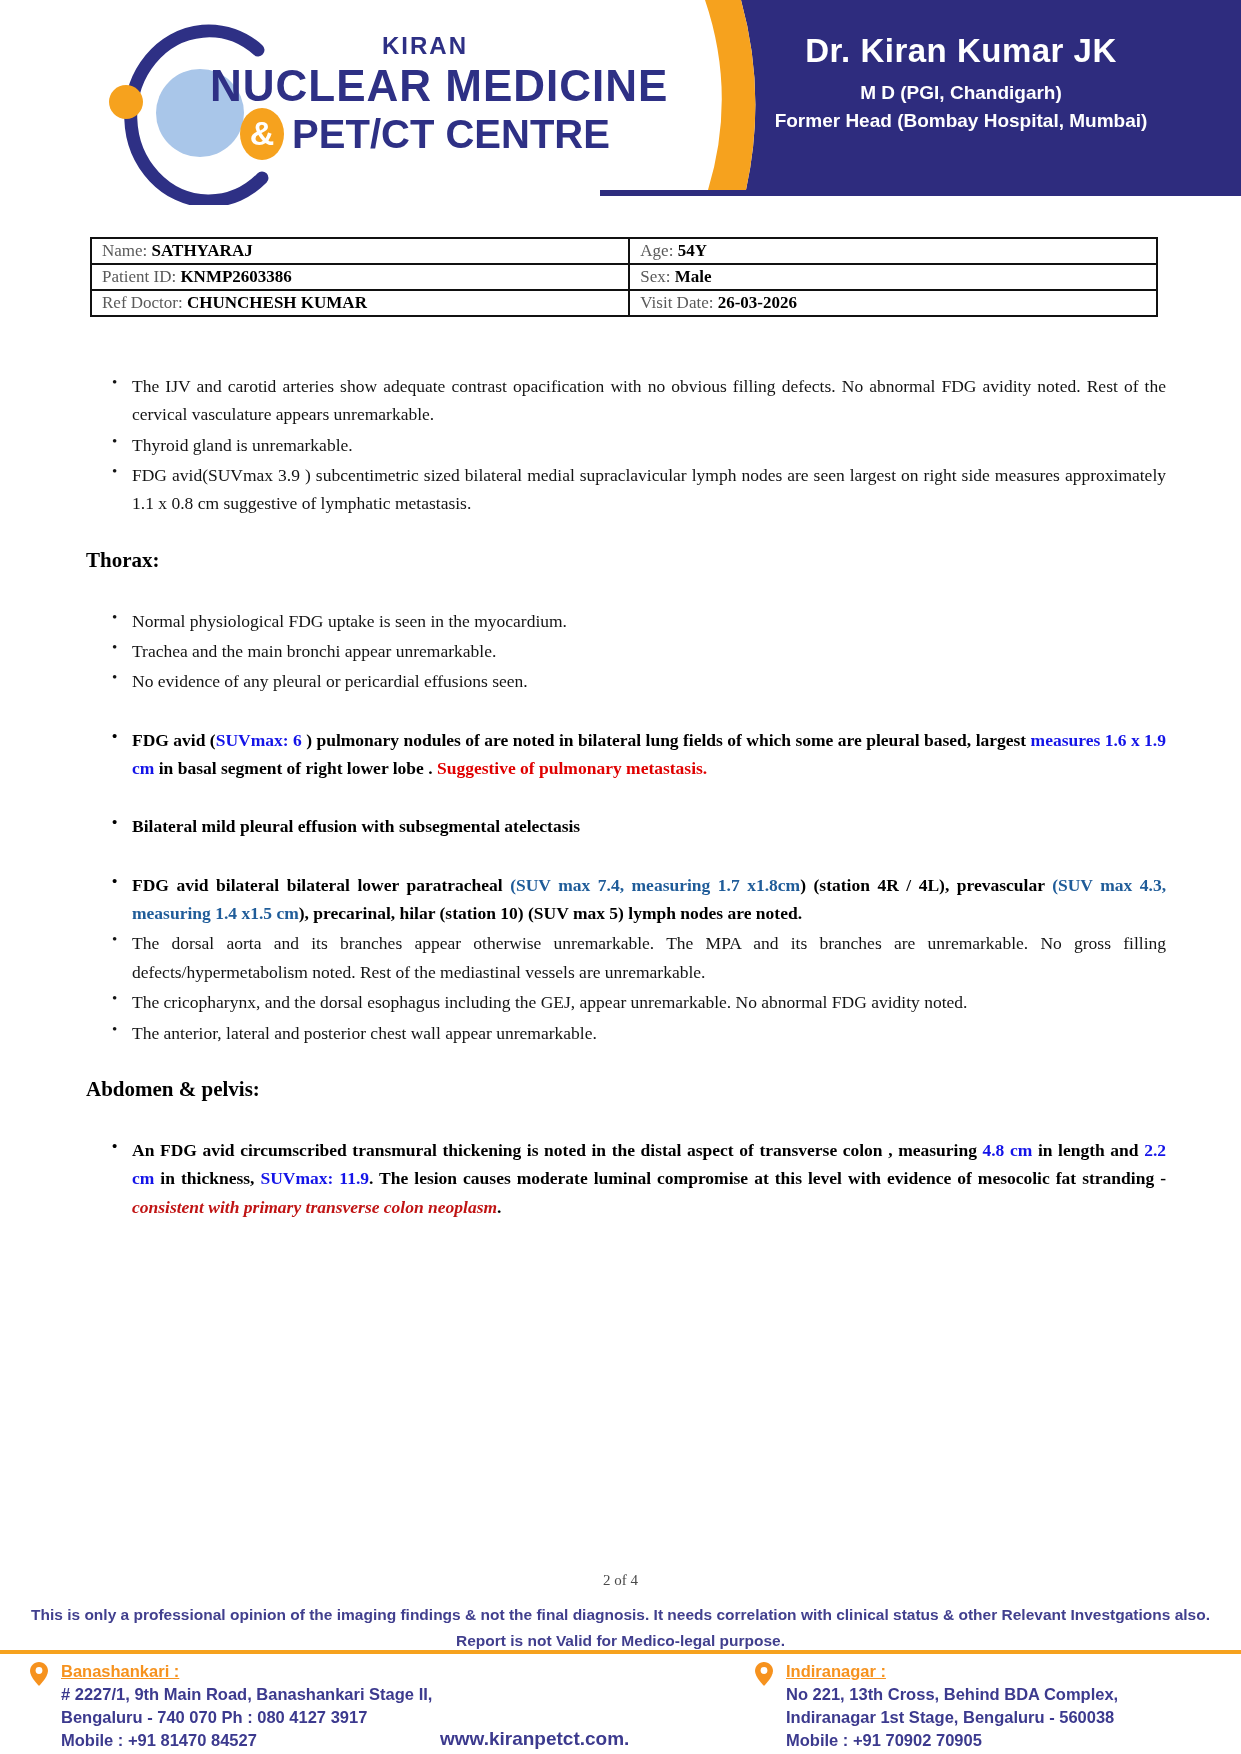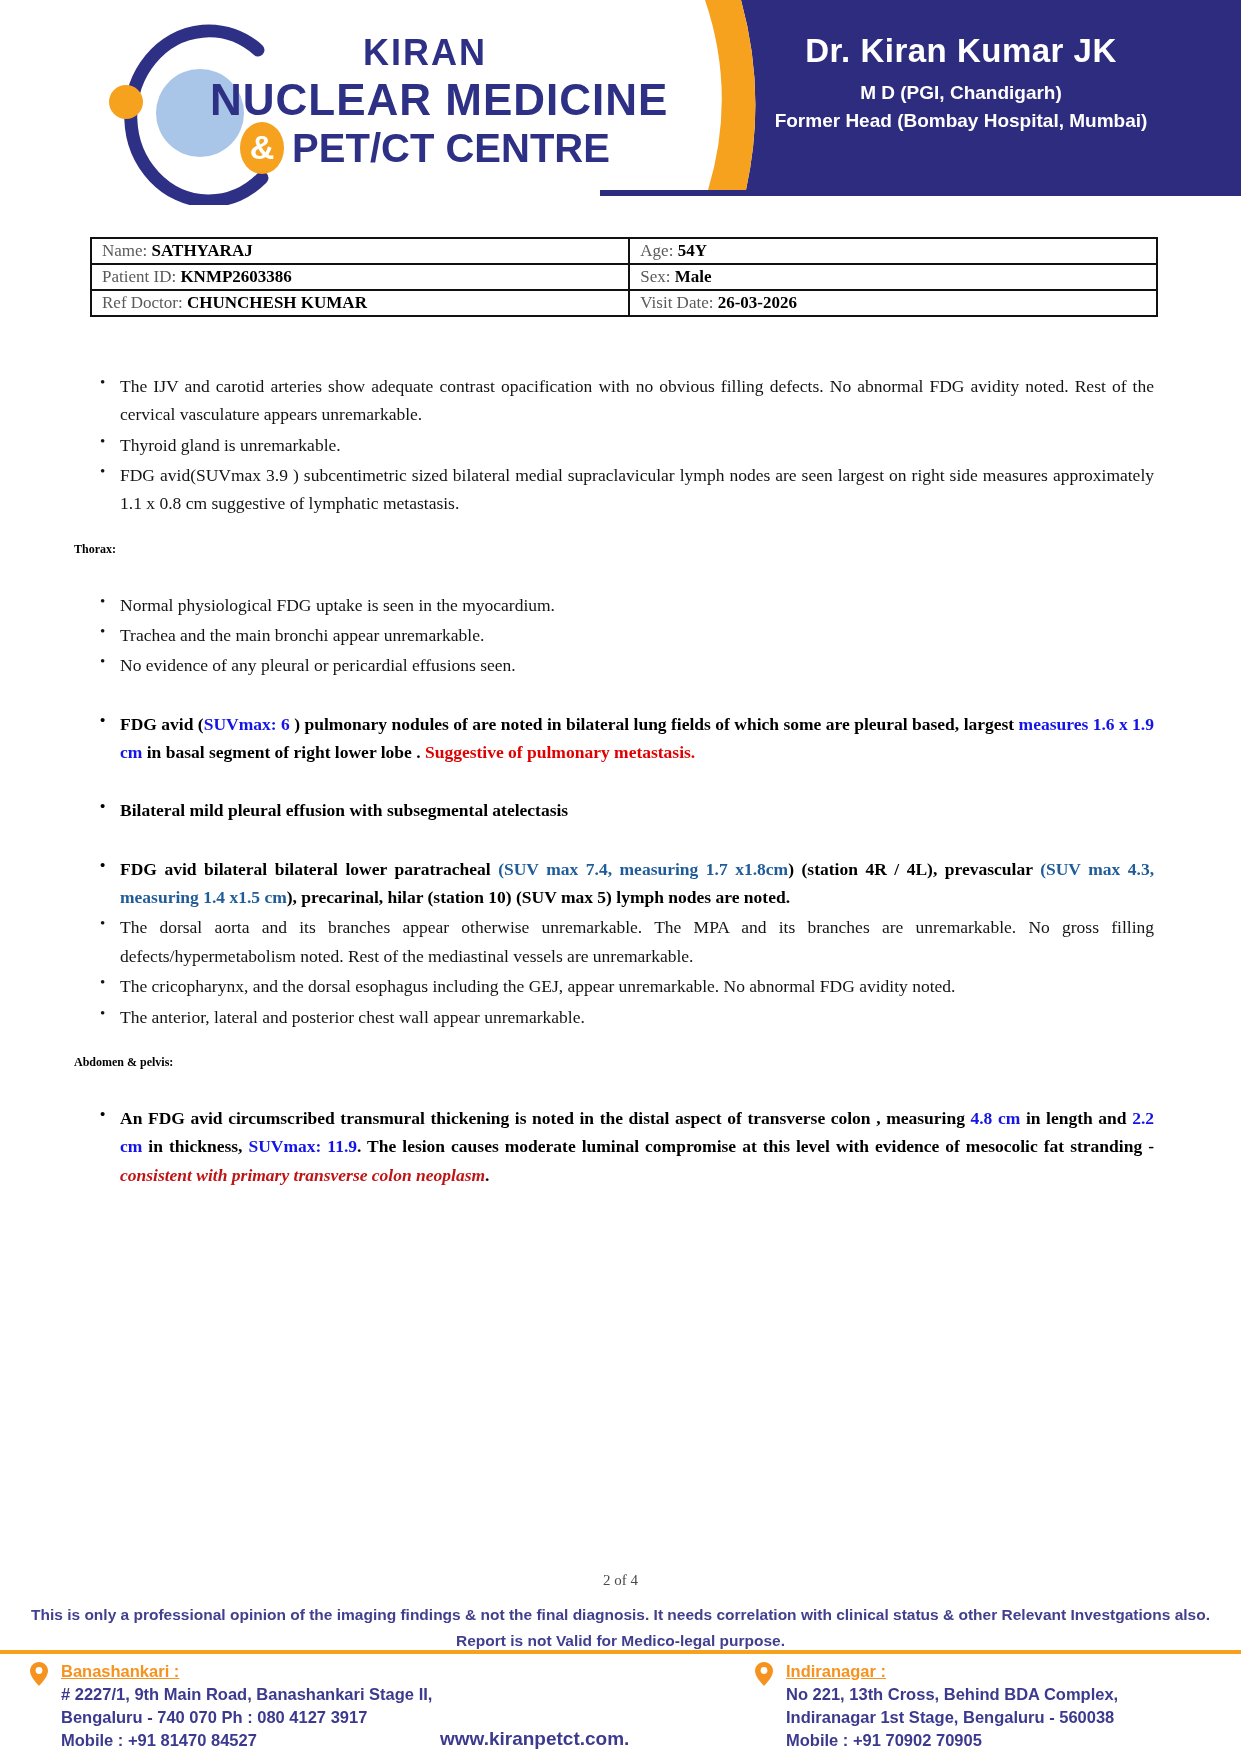--- a/index.html
+++ b/index.html
@@ -8,45 +8,45 @@
     position:relative; width:1241px; height:1754px; margin:0 auto;
     background:#ffffff; overflow:hidden;
     font-family:"Liberation Serif", serif; color:#141414;
   }
   
   .header { position:absolute; top:0; left:0; width:1241px; height:205px; }
   .logo-wrap { position:absolute; left:60px; top:10px; width:580px; height:185px; }
   .logo-svg { position:absolute; left:0; top:0; }
   .logo-text { position:absolute; left:150px; top:22px; width:430px; text-align:center;
     font-family:"Liberation Sans", sans-serif; font-weight:bold; color:#2e3085; }
-  .logo-line1 { font-size:36px; letter-spacing:2px; }
+  .logo-line1 { font-size:24px; letter-spacing:2px; }
   .logo-line2 { font-size:44px; letter-spacing:1px; line-height:1.0; margin-top:4px; white-space:nowrap; }
   .logo-line3 { font-size:40px; line-height:1.05; white-space:nowrap; display:flex; align-items:center; justify-content:center; gap:8px; }
   .amp-badge { display:inline-flex; align-items:center; justify-content:center;
     width:44px; height:52px; border-radius:50%; background:#f6a21e; color:#ffffff; font-size:34px; }
   .banner { position:absolute; right:0; top:0; width:600px; height:190px; }
   .banner-text { position:absolute; right:40px; top:32px; width:480px; text-align:center;
     color:#ffffff; font-family:"Liberation Sans", sans-serif; font-weight:bold; }
   .banner-doctor { font-size:33px; letter-spacing:0.5px; }
   .banner-qual { font-size:19px; margin-top:12px; }
   .banner-former { font-size:19px; margin-top:6px; }
   .banner-underline { position:absolute; top:190px; left:600px; width:641px; height:6px; background:#2e2c7e; }
   
   .ptable { position:absolute; left:90px; top:237px; width:1068px; border-collapse:collapse; }
   .ptable td { border:2px solid #111111; height:25px; padding:2px 10px; font-size:17px; vertical-align:middle; }
   .ptable .lbl { color:#5a5a5a; }
   .ptable .val { font-weight:bold; color:#000; }
   
-  .body-text { position:absolute; left:84px; top:372px; width:1070px; }
+  .body-text { position:absolute; left:96px; top:372px; width:1070px; }
   ul.bullets { list-style:none; }
   ul.bullets li { position:relative; padding-left:36px; text-align:justify;
     font-size:17.5px; line-height:1.62; margin-bottom:2px; }
   ul.bullets li::before { content:"•"; position:absolute; left:16px; top:-2px; font-size:15px; }
   li.bfind { font-weight:bold; color:#000; margin-top:30px; margin-bottom:30px; }
-  .sec-head { font-weight:bold; font-size:12px; margin:24px 0 34px -10px; color:#000; }
+  .sec-head { font-weight:bold; font-size:21px; margin:30px 0 34px -10px; color:#000; }
   .blue  { color:#1414e8; }
   .steel { color:#1f5c99; }
   .red   { color:#e00000; }
   .redi  { color:#c01414; font-style:italic; }
   .blk   { color:#000; }
   
   .page-num { position:absolute; top:1572px; left:0; width:1241px; text-align:center;
     font-size:15px; color:#4a4a4a; }
   .disclaimer { position:absolute; top:1602px; left:0; width:1241px; text-align:center;
     font-family:"Liberation Sans", sans-serif; font-weight:bold; color:#413f8e; font-size:15.5px; line-height:1.65; }

